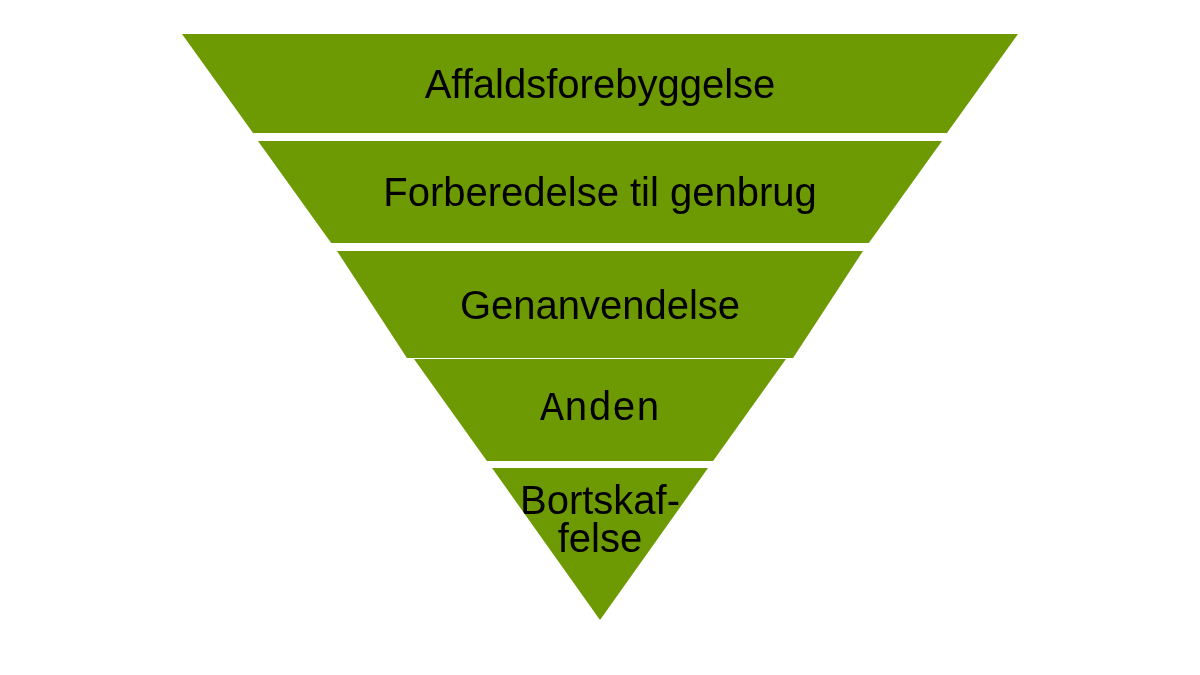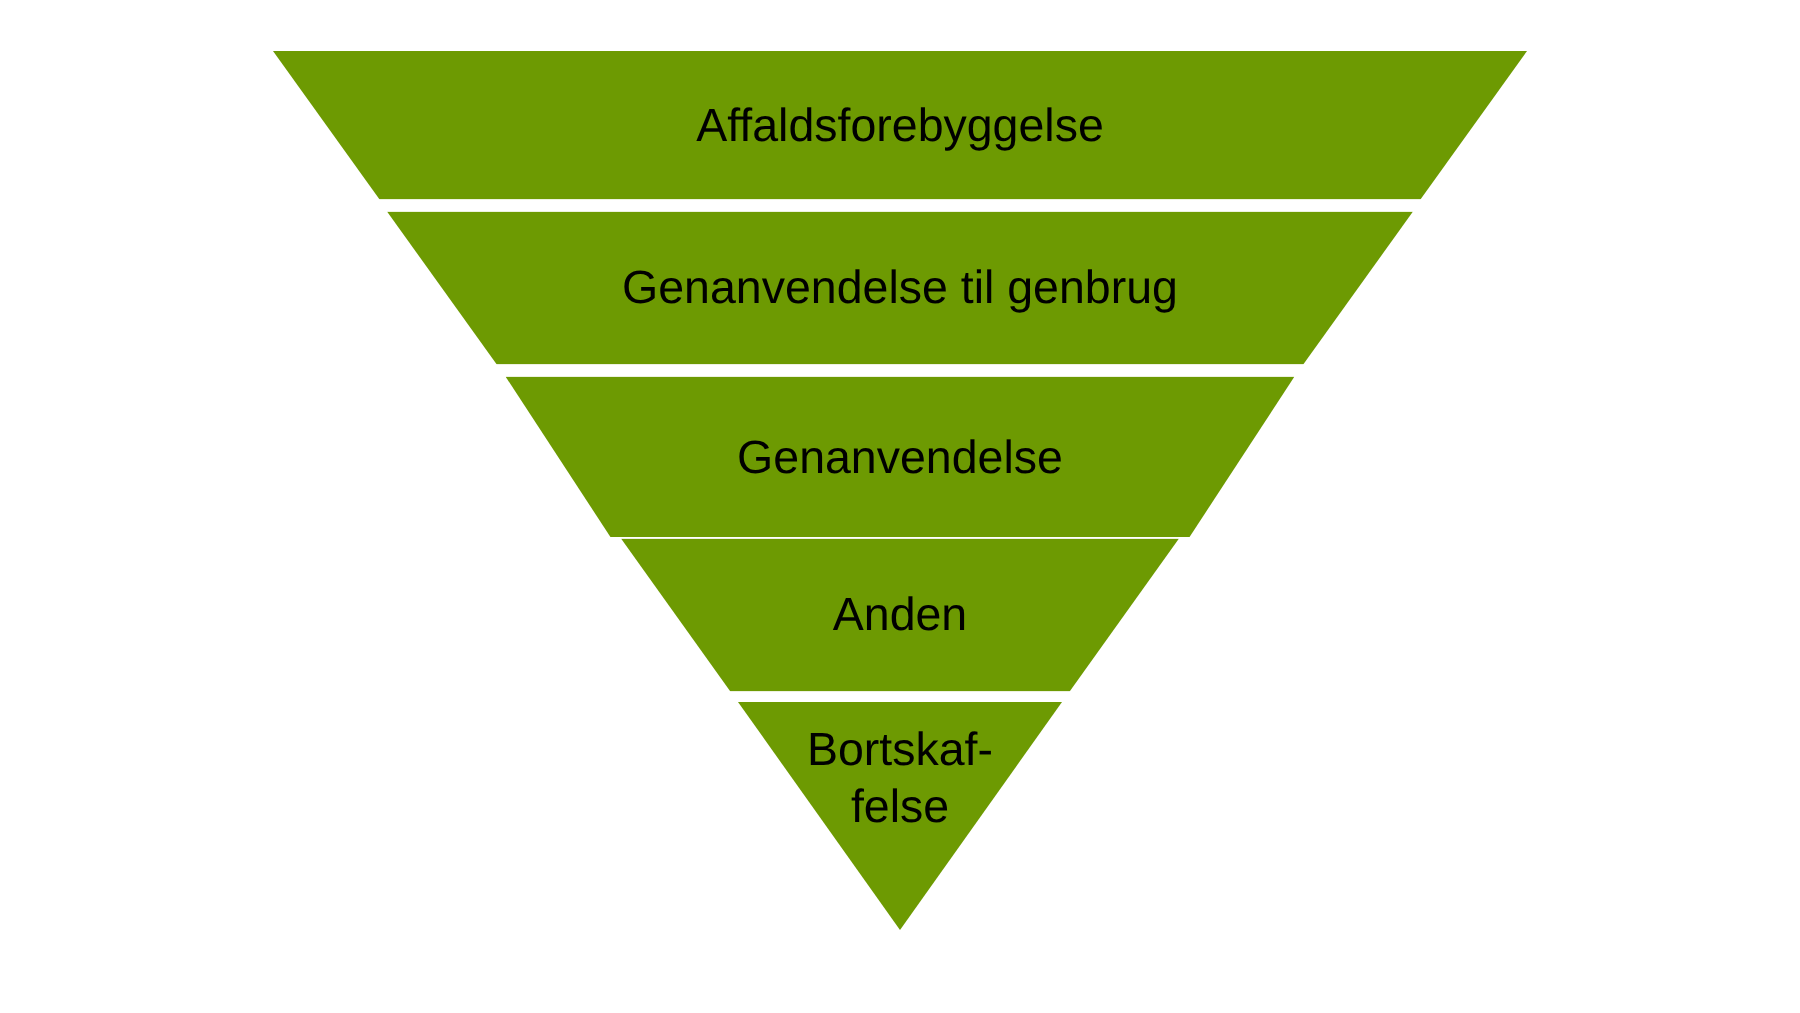--- a/index.html
+++ b/index.html
@@ -17,21 +17,21 @@
   }
   .seg {
     position: absolute;
     background: #6d9a02;
     display: flex;
     flex-direction: column;
     align-items: center;
     justify-content: center;
     text-align: center;
     color: #000000;
-    font-size: 31px;
+    font-size: 40px;
     line-height: 38px;
     font-weight: 400;
   }
   .seg .line {
     display: block;
     white-space: nowrap;
   }
   .seg1 {
     left: 182px; top: 34px; width: 836px; height: 99px;
     clip-path: polygon(0 0, 100% 0, 91.5% 100%, 8.5% 100%);
@@ -40,41 +40,42 @@
     left: 258px; top: 141px; width: 684px; height: 102px;
     clip-path: polygon(0 0, 100% 0, 89.3% 100%, 10.7% 100%);
   }
   .seg3 {
     left: 337px; top: 251px; width: 526px; height: 107px;
     clip-path: polygon(0 0, 100% 0, 86.7% 100%, 13.3% 100%);
   }
   .seg4 {
     left: 414px; top: 359px; width: 372px; height: 102px;
     clip-path: polygon(0 0, 100% 0, 80.4% 100%, 19.6% 100%);
+    font-family: Liberation Mono, monospace;
   }
   .seg5 {
     left: 492px; top: 468px; width: 216px; height: 152px;
     clip-path: polygon(0 0, 100% 0, 50% 100%);
     justify-content: flex-start;
     padding-top: 13px;
     box-sizing: border-box;
     text-align: right;
   }
 </style>
 </head>
 <body>
 
 <div class="stage">
 
   <div class="seg seg1">
     <span class="line">Affaldsforebyggelse</span>
   </div>
 
   <div class="seg seg2">
-    <span class="line">Genanvendelse til genbrug</span>
+    <span class="line">Forberedelse til genbrug</span>
   </div>
 
   <div class="seg seg3">
     <span class="line">Genanvendelse</span>
   </div>
 
   <div class="seg seg4">
     <span class="line">Anden</span>
   </div>
 

